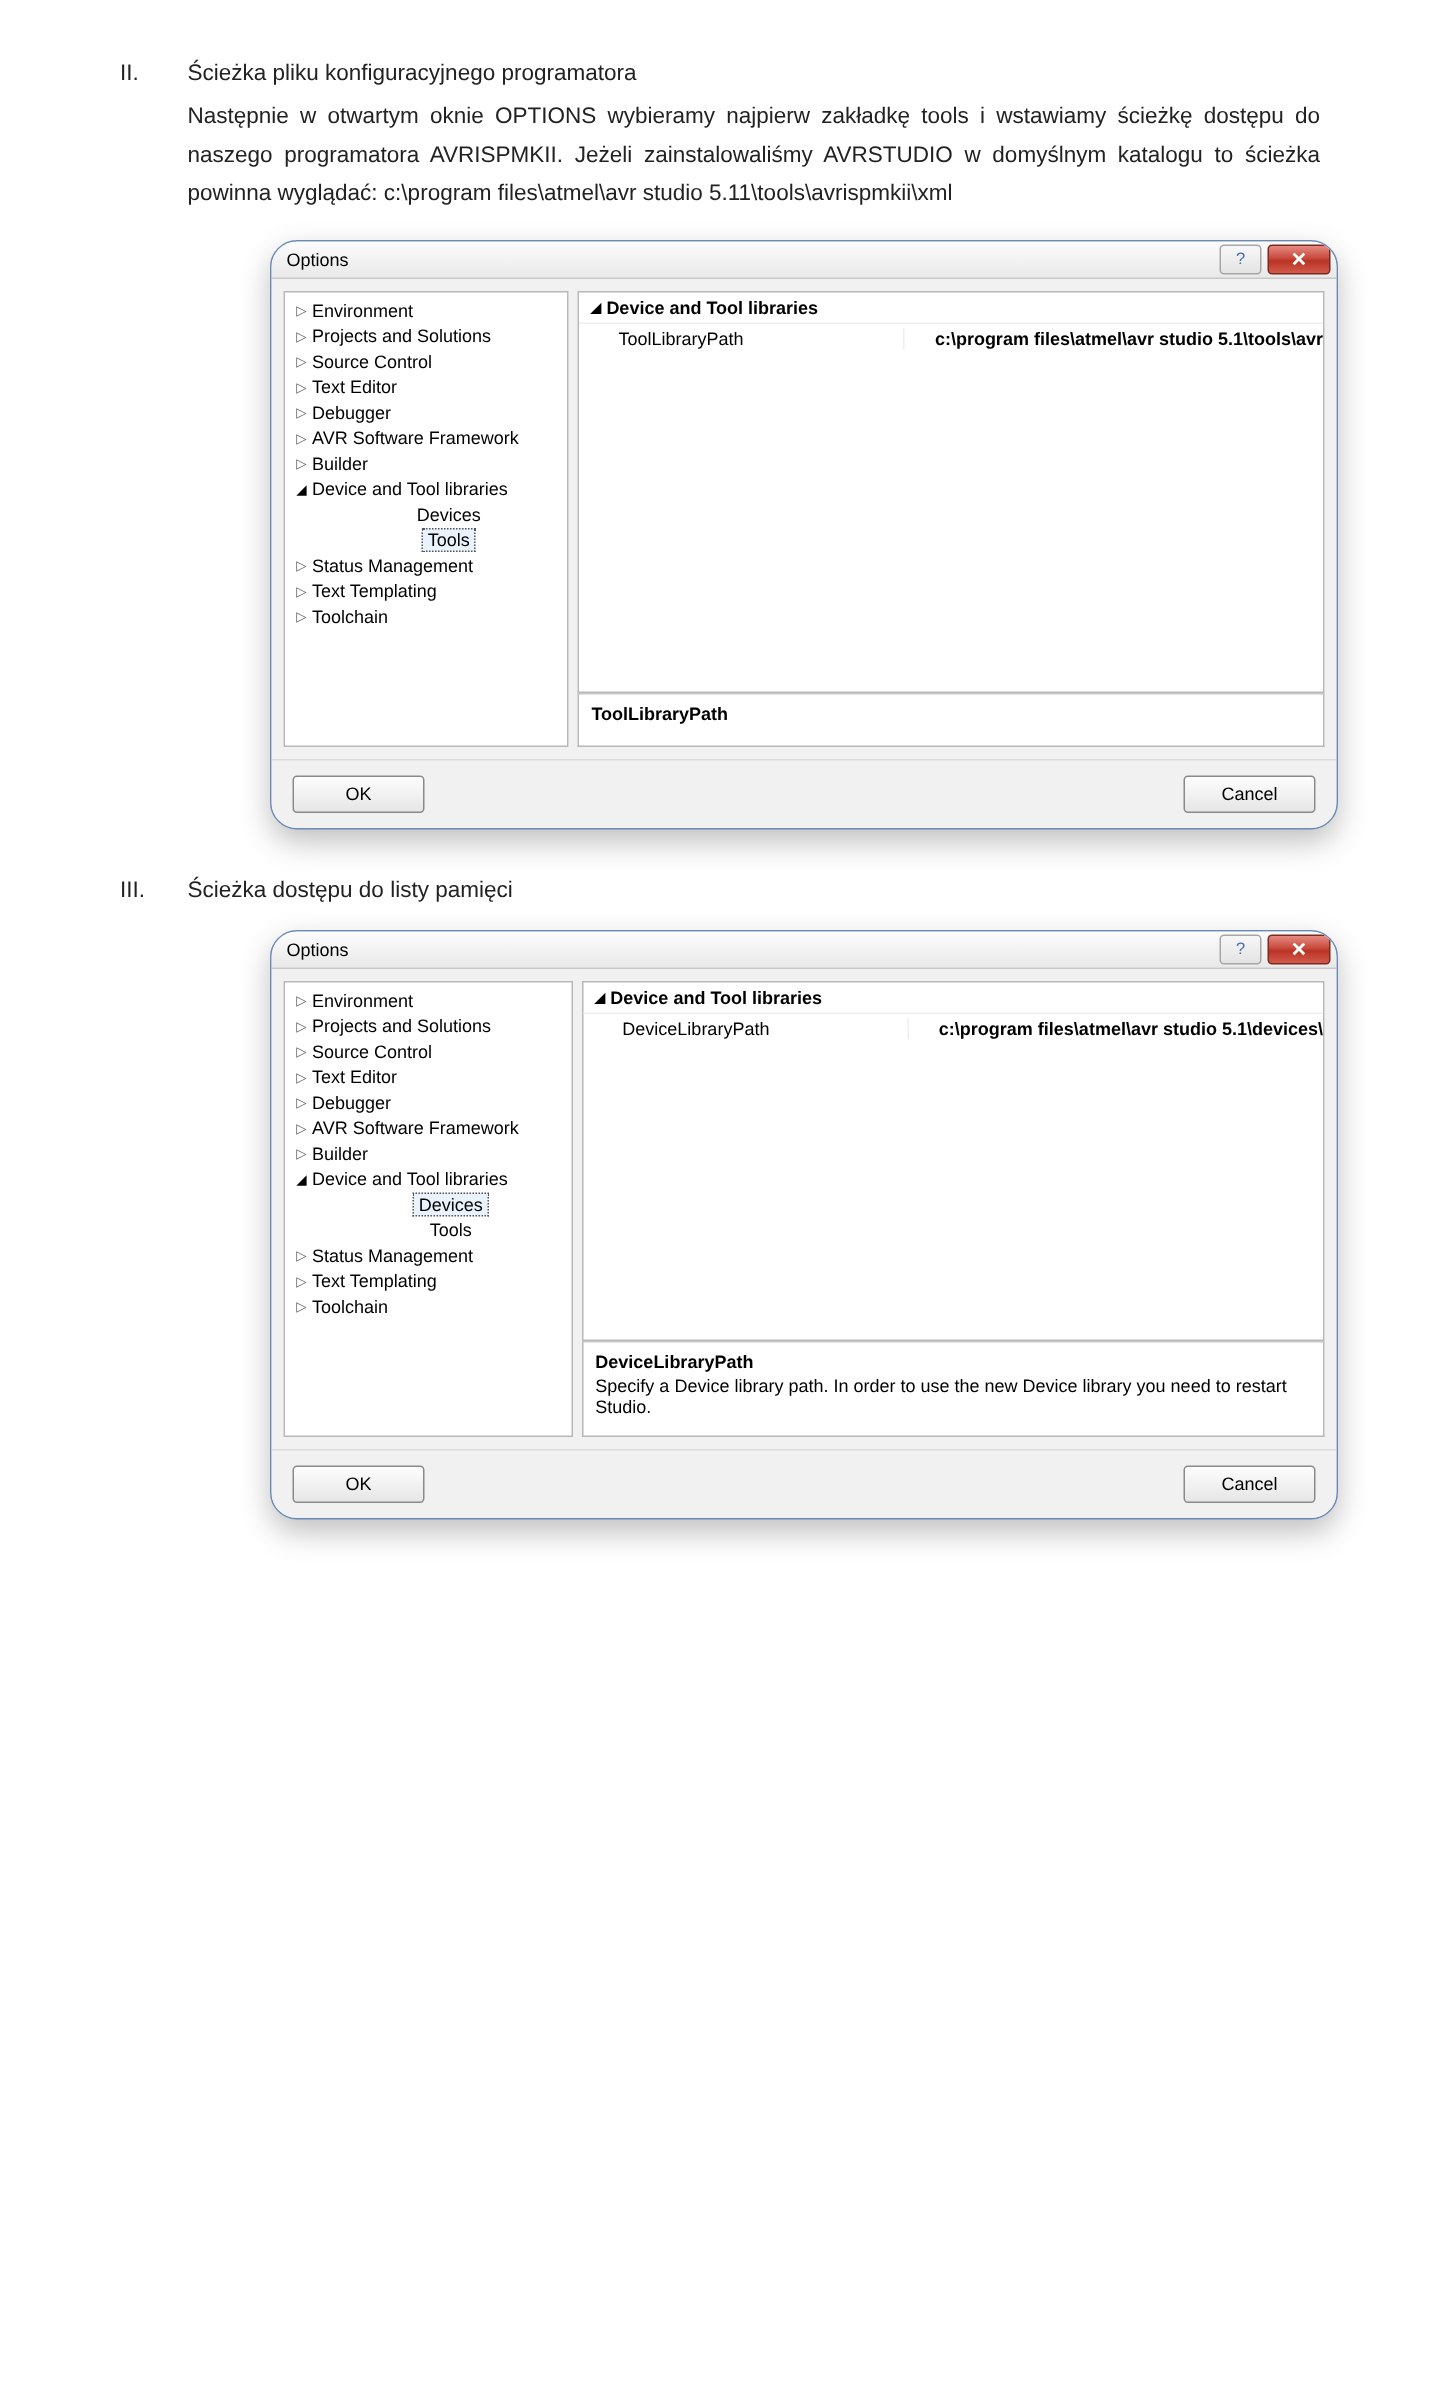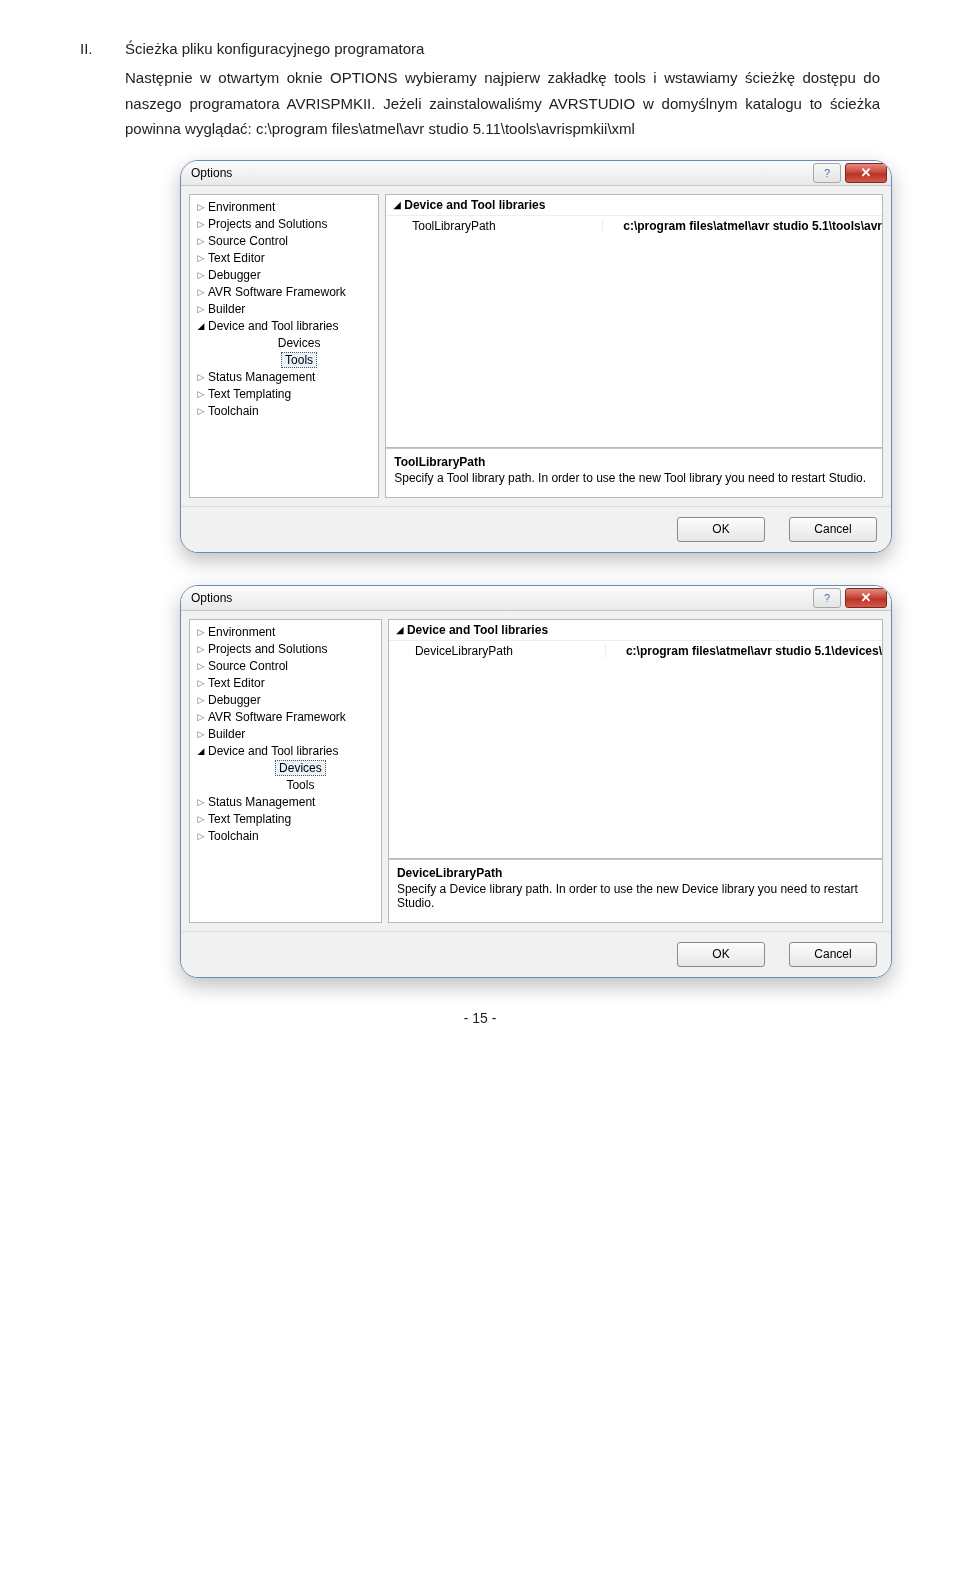--- a/index.html
+++ b/index.html
@@ -148,22 +148,22 @@
     background: #fff;
     border: 1px solid #b8b8b8;
     border-top: 1px solid #c7c7c7;
     margin-top: 0;
     padding: 6px 8px 12px 8px;
     font-size: 12px;
   }
   .desc-title { font-weight: bold; margin-bottom: 2px; }
   .btn-row {
     display: flex;
-    justify-content: flex-end;
-    gap: 24px;
+    justify-content: space-between;
+    gap: 10px;
     padding: 10px 14px;
     background: #f1f1f1;
     border-top: 1px solid #dcdcdc;
   }
   .wbtn {
     width: 86px;
     height: 23px;
     background: linear-gradient(#fdfdfd,#e6e6e6);
     border: 1px solid #8a8a8a;
     border-radius: 3px;
@@ -258,30 +258,33 @@
               <span class="tree-arrow open">◢</span>
               <span>Device and Tool libraries</span>
             </div>
           <div class="prop-row">
             <div class="prop-key">ToolLibraryPath</div>
             <div class="prop-val">c:\program files\atmel\avr studio 5.1\tools\avr</div>
           </div>
         </div>
         <div class="desc-box">
           <div class="desc-title">ToolLibraryPath</div>
-          <div>Specify a Tool library path. In order to use the new Tool library you need to restart Studio.</div>
         </div>
       </div>
     </div>
     <div class="btn-row">
       <div class="wbtn">OK</div>
       <div class="wbtn">Cancel</div>
     </div>
   </div>
 
+  <div class="para-row">
+    <div class="roman">III.</div>
+    <div class="headline">Ścieżka dostępu do listy pamięci</div>
+  </div>
 
   <div class="dialog">
     <div class="titlebar">
       <span>Options</span>
       <div class="tb-right">
         <div class="help-btn">?</div>
         <div class="close-btn">
             <span>✕</span>
           </div>
       </div>
@@ -355,14 +358,13 @@
           <div>Specify a Device library path. In order to use the new Device library you need to restart Studio.</div>
         </div>
       </div>
     </div>
     <div class="btn-row">
       <div class="wbtn">OK</div>
       <div class="wbtn">Cancel</div>
     </div>
   </div>
 
-  <div class="pagenum">- 15 -</div>
 </div>
 
 </body></html>

